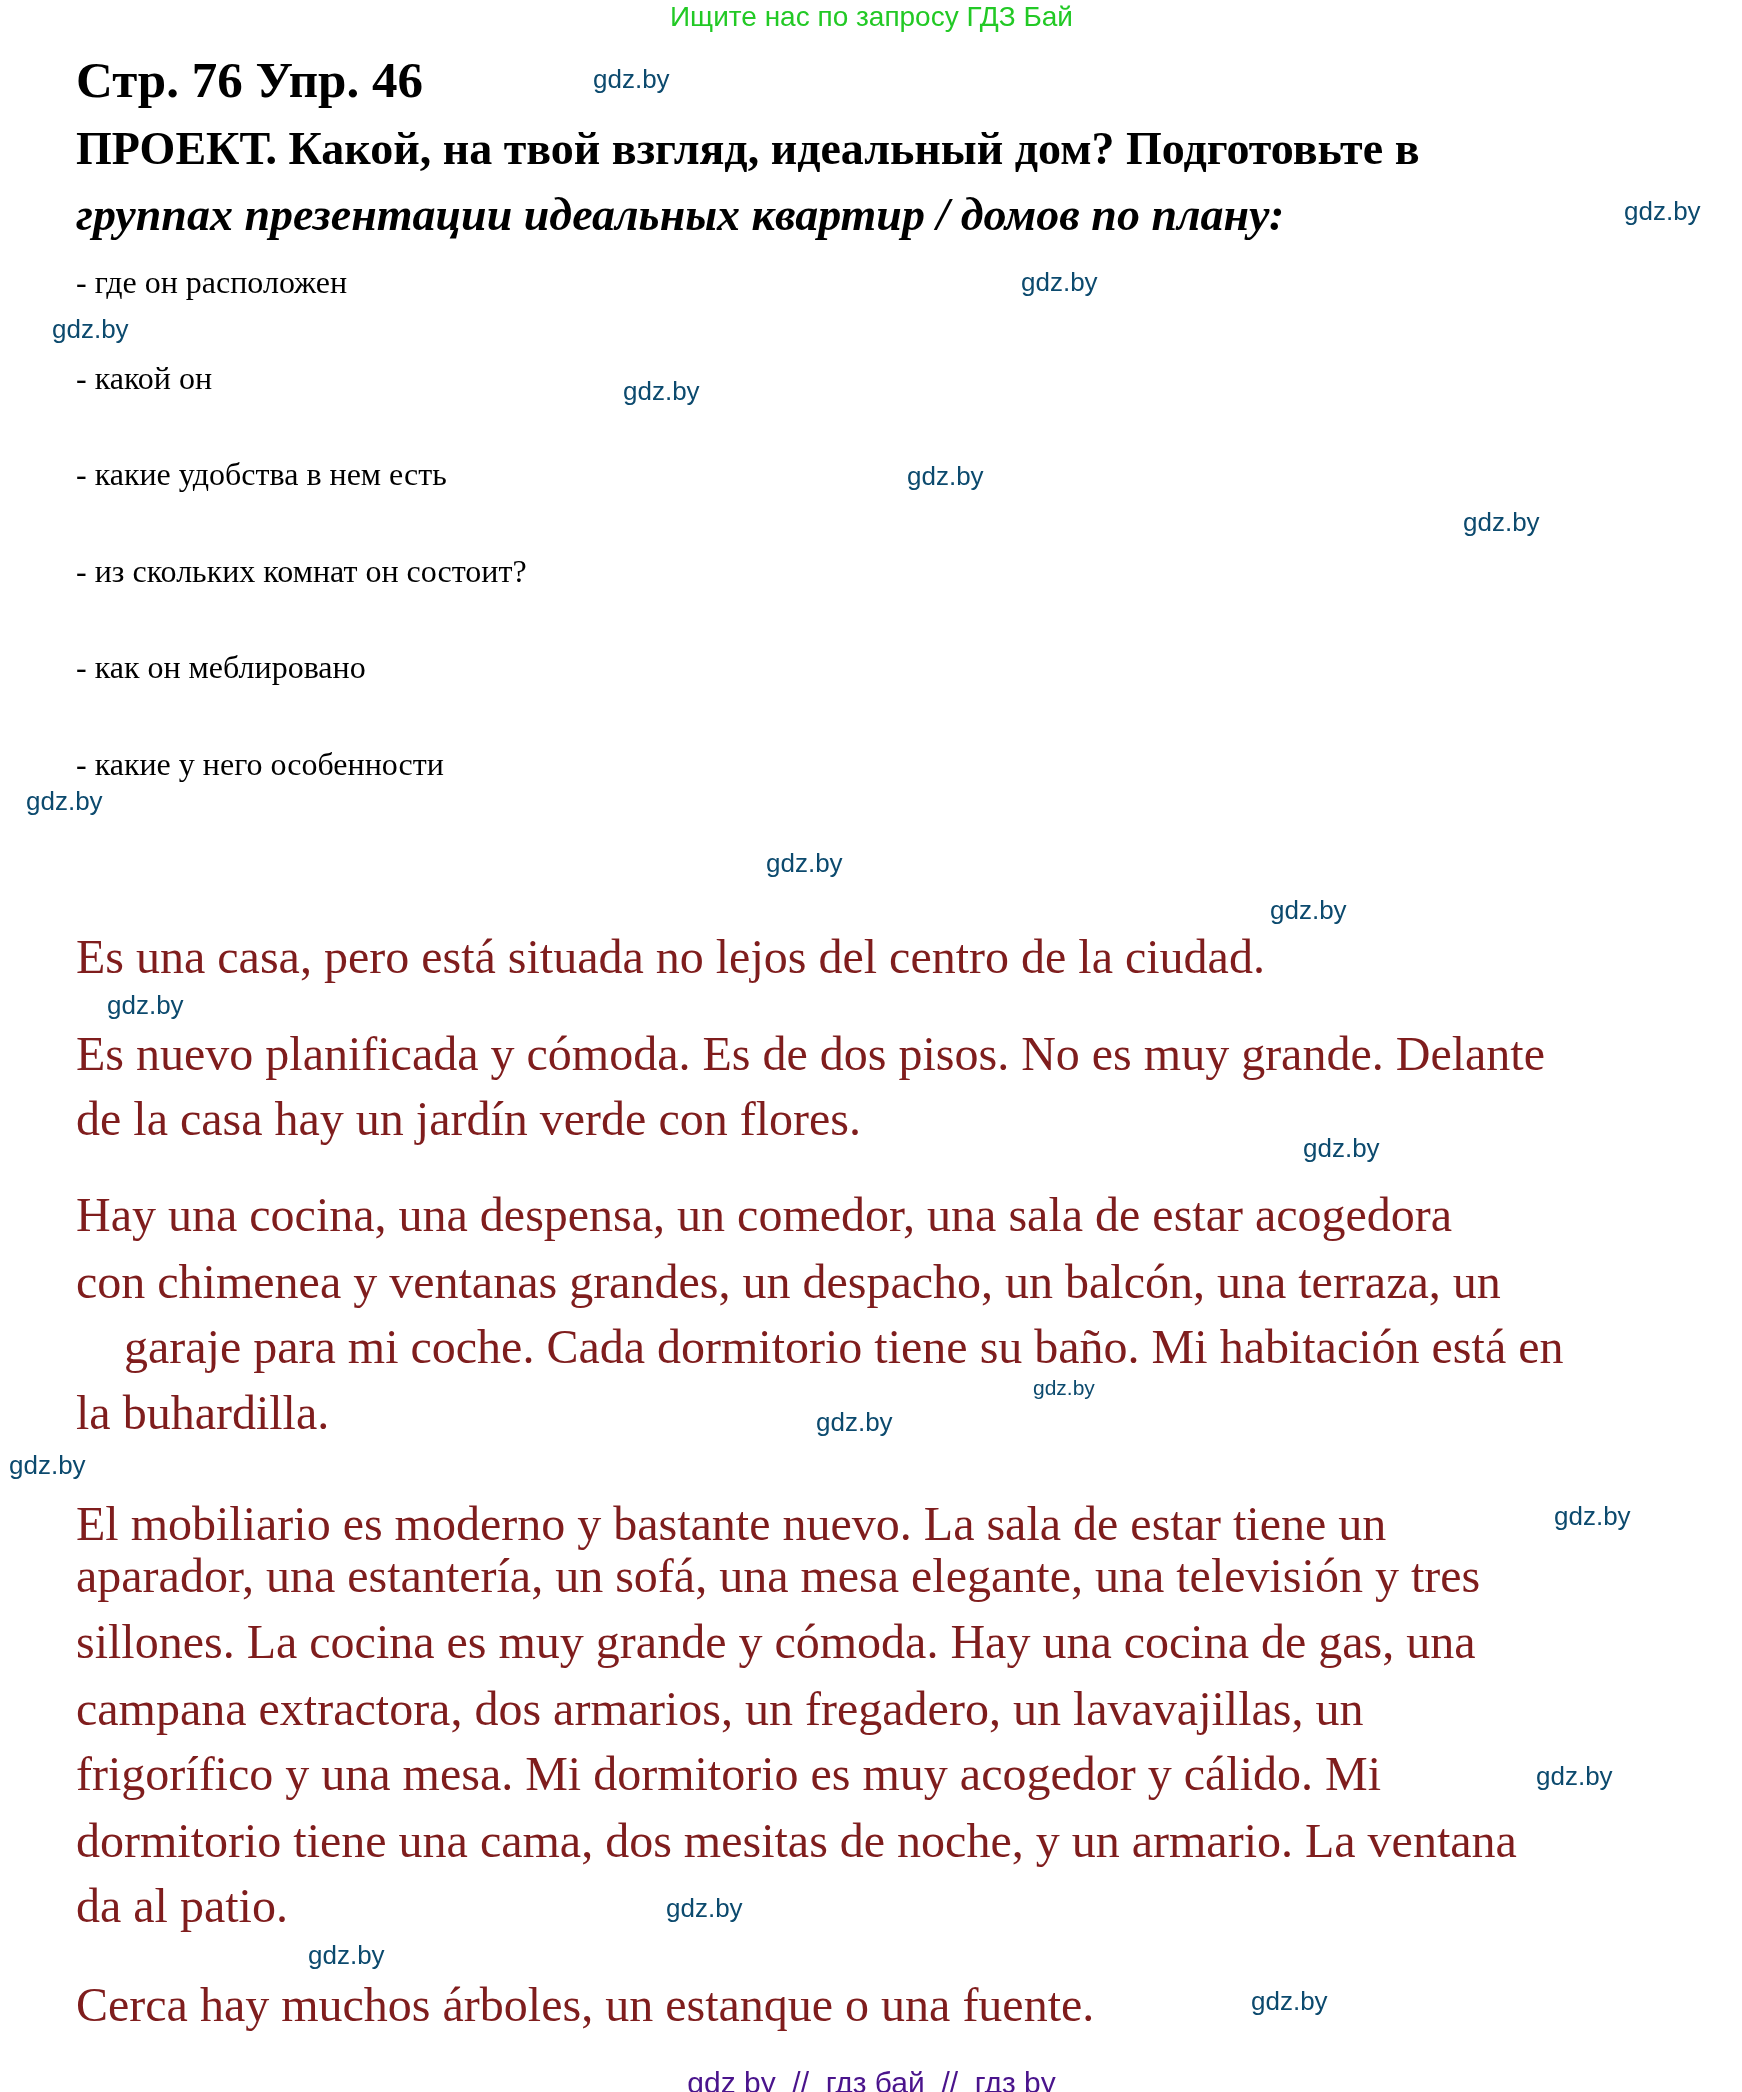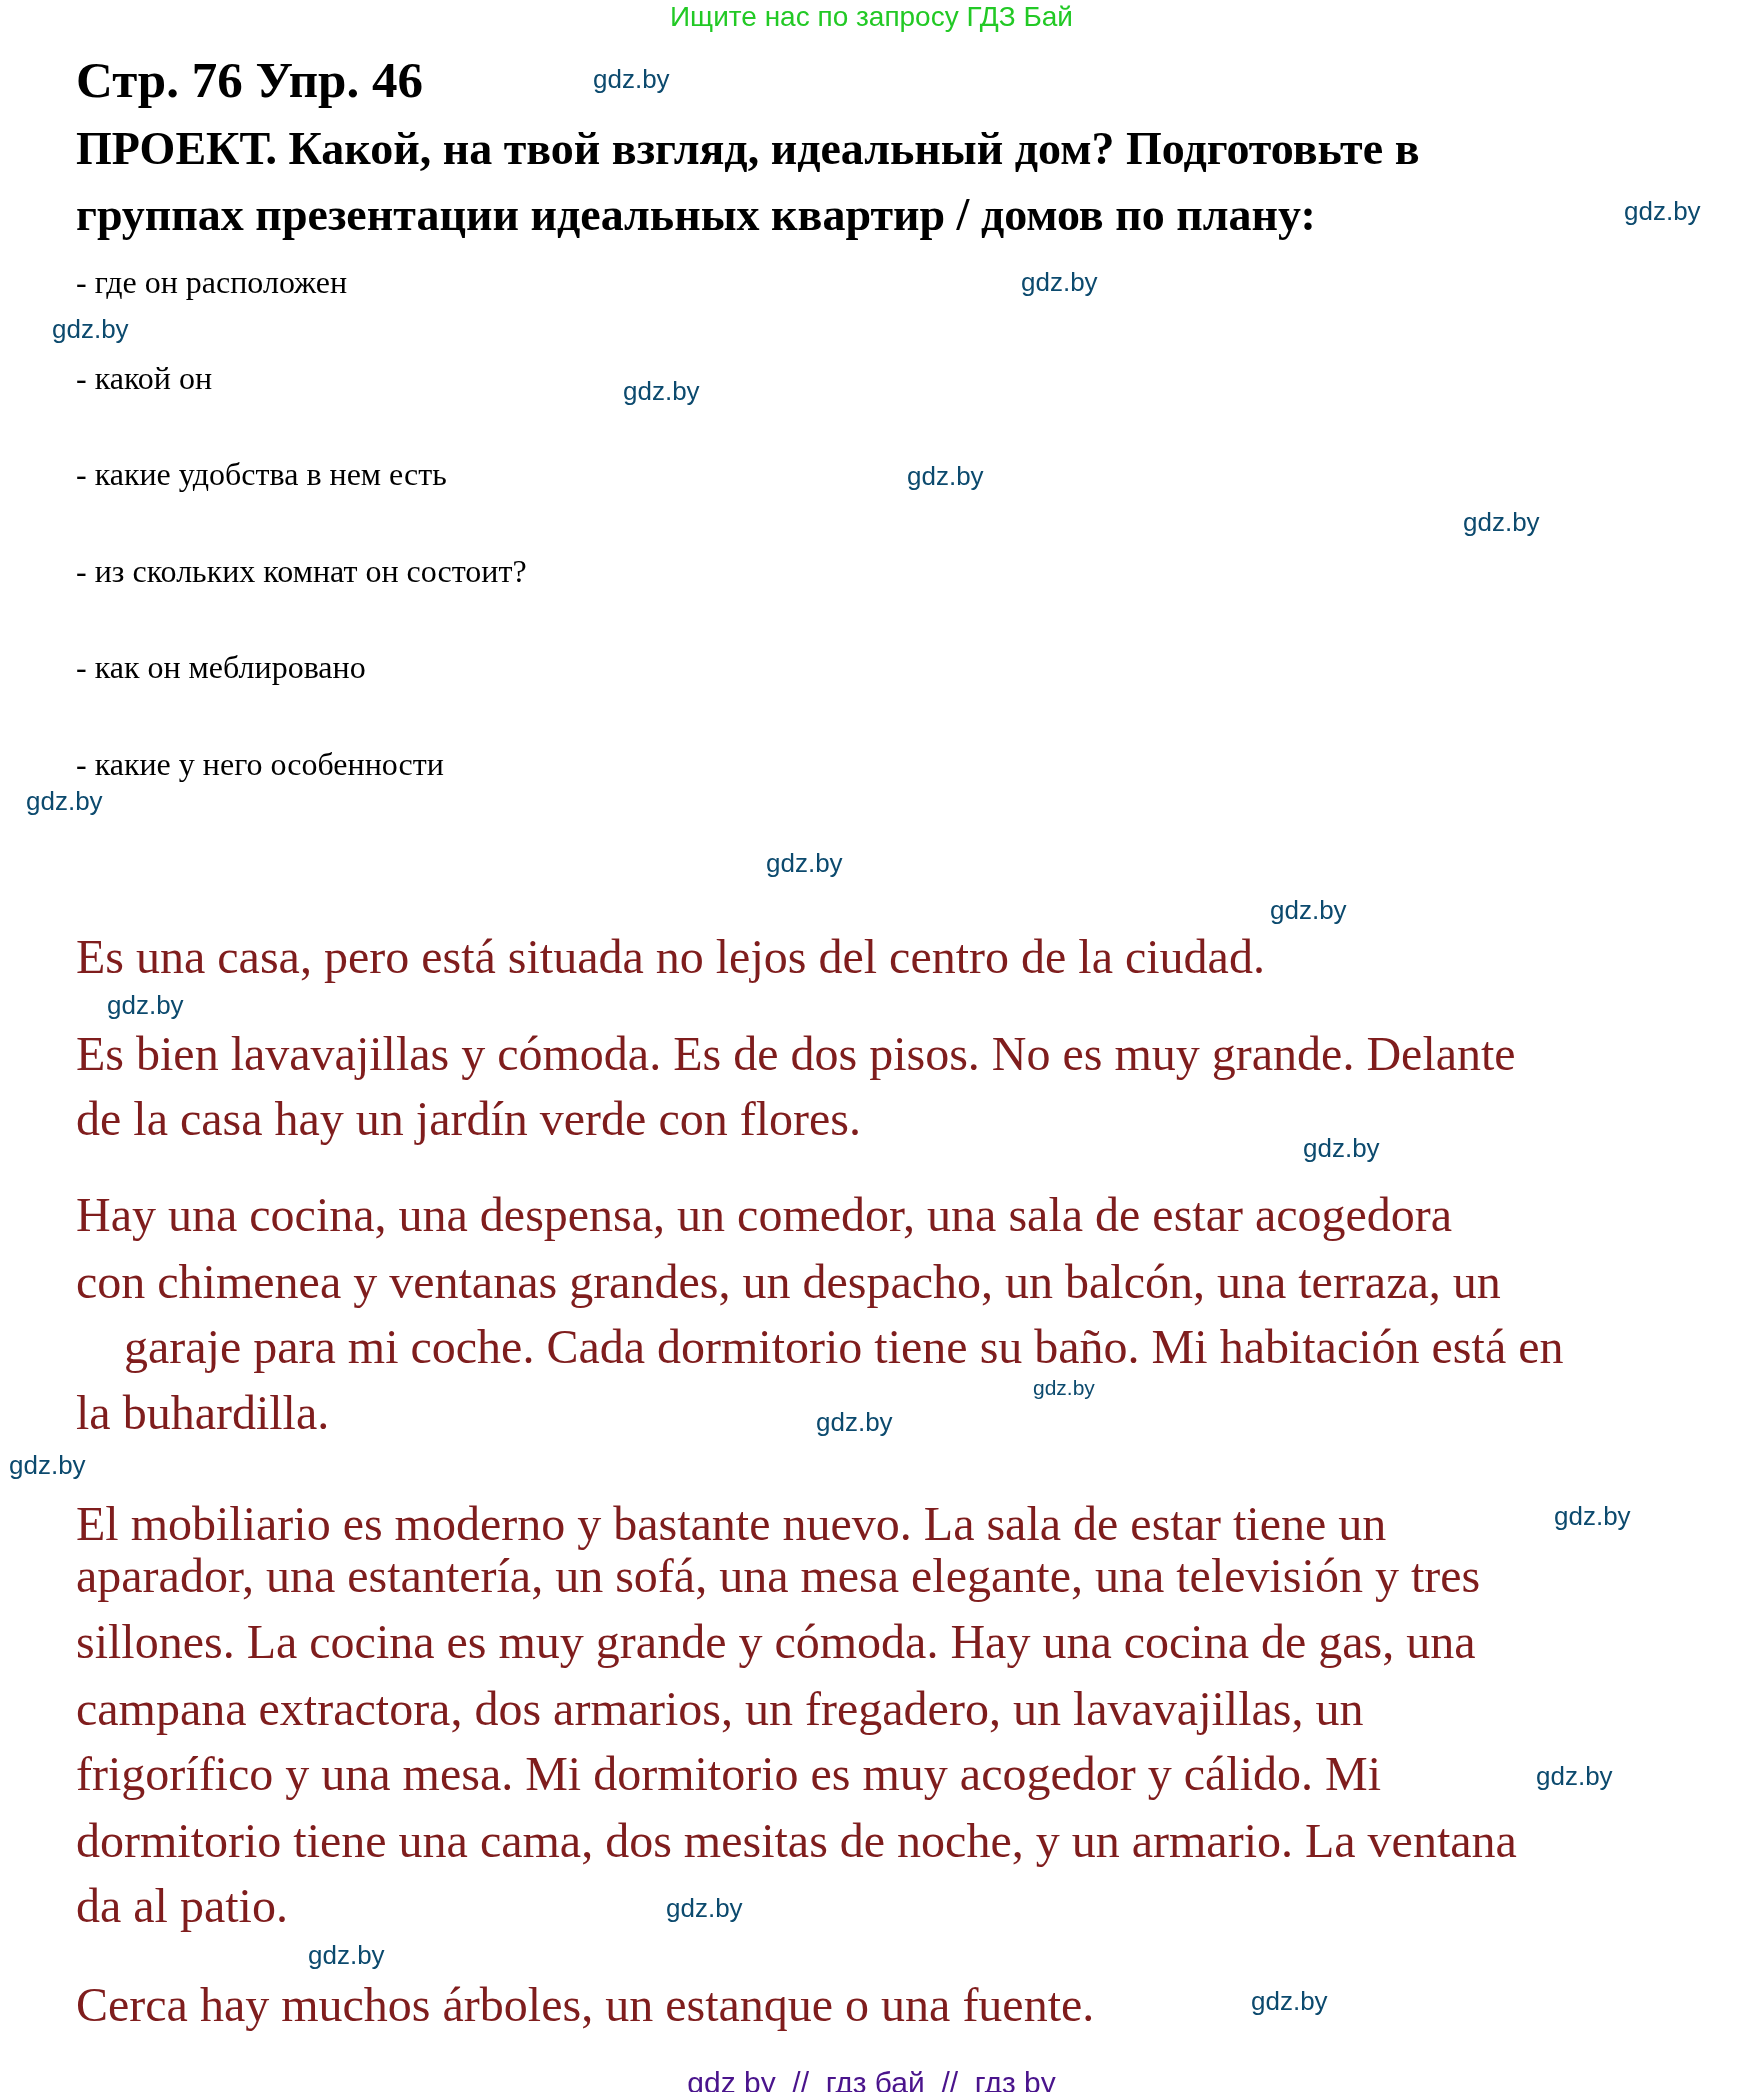--- a/index.html
+++ b/index.html
@@ -37,34 +37,34 @@
     }
   </style>
 </head>
 <body>
 
 <div class="abs promo-top">Ищите нас по запросу ГДЗ Бай</div>
 
 <div class="abs title" style="top:53px;">Стр. 76 Упр. 46</div>
 
 <div class="abs task" style="top:121px;">ПРОЕКТ. Какой, на твой взгляд, идеальный дом? Подготовьте в</div>
-<div class="abs task" style="top:187px;">группах презентации идеальных квартир / домов по плану:</div>
+<div class="abs task" style="top:187px;font-style:italic;">группах презентации идеальных квартир / домов по плану:</div>
 
 <div>
   <div class="abs bullet" style="top:255px;">- где он расположен</div>
   <div class="abs bullet" style="top:351px;">- какой он</div>
   <div class="abs bullet" style="top:447px;">- какие удобства в нем есть</div>
   <div class="abs bullet" style="top:544px;">- из скольких комнат он состоит?</div>
   <div class="abs bullet" style="top:640px;">- как он меблировано</div>
   <div class="abs bullet" style="top:737px;">- какие у него особенности</div>
 </div>
 
 <div>
   <div class="abs answer-line" style="top:929px;">Es una casa, pero está situada no lejos del centro de la ciudad.</div>
-  <div class="abs answer-line" style="top:1026px;">Es bien lavavajillas y cómoda. Es de dos pisos. No es muy grande. Delante</div>
+  <div class="abs answer-line" style="top:1026px;">Es nuevo planificada y cómoda. Es de dos pisos. No es muy grande. Delante</div>
   <div class="abs answer-line" style="top:1091px;">de la casa hay un jardín verde con flores.</div>
   <div class="abs answer-line" style="top:1187px;">Hay una cocina, una despensa, un comedor, una sala de estar acogedora</div>
   <div class="abs answer-line" style="top:1254px;">con chimenea y ventanas grandes, un despacho, un balcón, una terraza, un</div>
   <div class="abs answer-line" style="top:1319px;margin-left:48px;">garaje para mi coche. Cada dormitorio tiene su baño. Mi habitación está en</div>
   <div class="abs answer-line" style="top:1385px;">la buhardilla.</div>
   <div class="abs answer-line" style="top:1483px;margin-top:13px;">El mobiliario es moderno y bastante nuevo. La sala de estar tiene un</div>
   <div class="abs answer-line" style="top:1548px;">aparador, una estantería, un sofá, una mesa elegante, una televisión y tres</div>
   <div class="abs answer-line" style="top:1614px;">sillones. La cocina es muy grande y cómoda. Hay una cocina de gas, una</div>
   <div class="abs answer-line" style="top:1681px;text-align:right;">campana extractora, dos armarios, un fregadero, un lavavajillas, un</div>
   <div class="abs answer-line" style="top:1746px;">frigorífico y una mesa. Mi dormitorio es muy acogedor y cálido. Mi</div>

